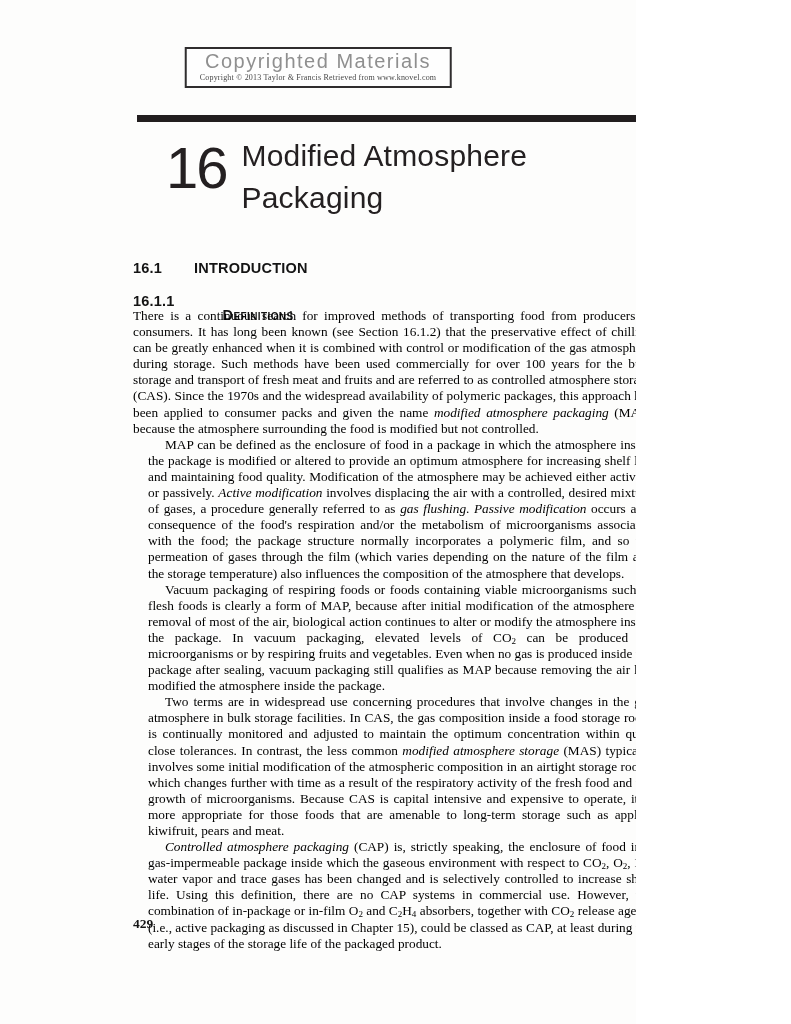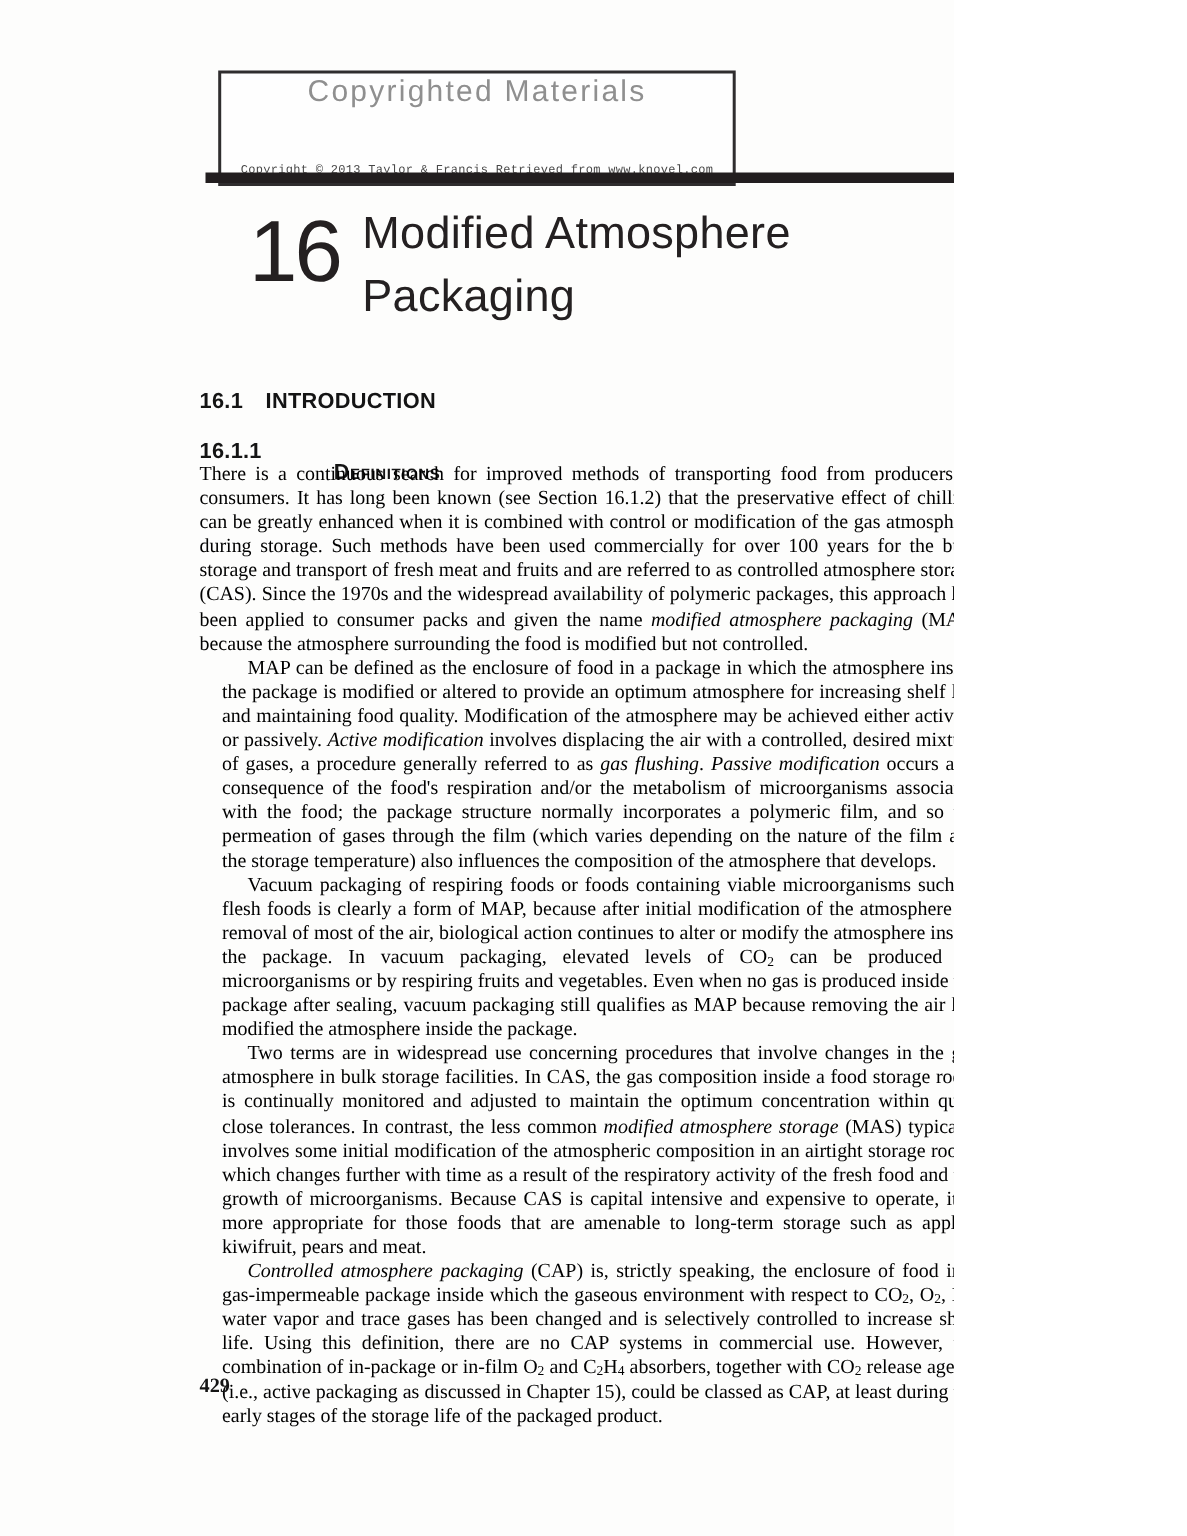--- a/index.html
+++ b/index.html
@@ -27,26 +27,25 @@
     white-space: nowrap;
   }
   .copyright-title {
     font-family: "Liberation Sans", "DejaVu Sans", sans-serif;
     font-size: 20px;
     line-height: 24px;
     letter-spacing: 1.5px;
     color: #8f8f8f;
   }
   .copyright-subtitle {
-    font-family: Liberation Mono, monospace;
+    font-family: Liberation Serif, serif;
     font-size: 8px;
     line-height: 9px;
     letter-spacing: 0.2px;
     color: #474747;
-    margin-top: 36px;
   }
 
   
   .chapter-rule {
     position: absolute;
     top: 115px;
     left: 137px;
     width: 515px;
     height: 7px;
     background: #221e1f;
@@ -84,21 +83,21 @@
     left: 133px;
     display: flex;
     font-family: "Liberation Sans", "DejaVu Sans", sans-serif;
     font-weight: bold;
     font-size: 14.5px;
     color: #141414;
     letter-spacing: 0.2px;
   }
   .sec-heading.level1 { top: 260px; }
   .sec-heading.level2 { top: 293px; gap: 36px; }
-  .sec-heading .sec-number { margin-right: 15px; }
+  .sec-heading .sec-number { margin-right: 32px; }
   .sec-heading.level2 .sec-number { margin-right: 12px; }
   .sec-label-smallcaps { font-variant: small-caps; letter-spacing: 0.4px; margin-top: 14px; }
 
   
   .body-col {
     position: absolute;
     top: 308px;
     left: 133px;
     width: 519px;
     text-align: justify;

